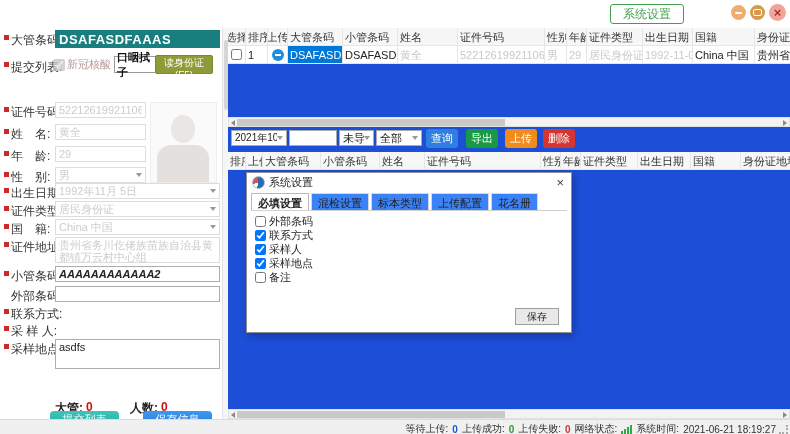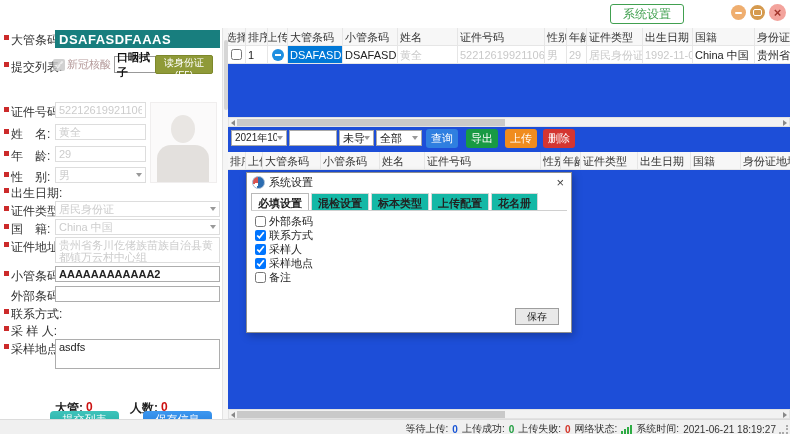--- a/index.html
+++ b/index.html
@@ -79,21 +79,21 @@
   .u-btn{left:277px;background:#f08c1e;}
   .d-btn{left:315px;background:#d43531;}
 
   
   .dialog{position:absolute;left:246px;top:172px;width:326px;height:161px;background:#fff;border:1px solid #8f8f8f;box-shadow:2px 3px 8px rgba(0,0,0,.25);box-sizing:border-box;}
   .dlg-title{position:absolute;left:0;top:0;width:100%;height:18px;background:#fff;display:flex;align-items:center;padding:0 5px;box-sizing:border-box;}
   .dlg-icon{width:11px;height:11px;border-radius:50%;background:conic-gradient(#2b6cb0 0 55%,#fff 55% 70%,#d9534f 70% 100%);margin-right:4px;border:1px solid #9db6d0;}
   .dlg-title .txt{flex:1;font-size:11px;color:#222;}
   .dlg-close{font-size:13px;color:#444;cursor:pointer;line-height:1;padding:0 2px;}
   .dlg-tabs{position:absolute;left:4px;top:20px;right:4px;height:17px;display:flex;border-bottom:1px solid #d0d0d0;}
-  .dlg-tab{font-size:11px;color:#222;padding:2px 6px 0;margin-right:2px;background:#14b8a6;border:1px solid #d8d8d8;border-bottom:none;cursor:pointer;font-weight:bold;}
+  .dlg-tab{font-size:11px;color:#222;padding:2px 6px 0;margin-right:2px;background:#3b82f6;border:1px solid #d8d8d8;border-bottom:none;cursor:pointer;}
   .dlg-tab.active{background:#fff;border-color:#b9b9b9;position:relative;top:0;font-weight:bold;}
   .dlg-opts{position:absolute;left:8px;top:42px;}
   .dlg-opt{display:flex;align-items:center;height:13px;margin-bottom:1px;}
   .dlg-opt input{width:11px;height:11px;margin:0 3px 0 0;}
   .dlg-opt .txt{font-size:11px;color:#222;}
   .dlg-save{position:absolute;right:12px;bottom:7px;width:44px;height:17px;background:#e9e9e9;border:1px solid #9e9e9e;font-size:10px;font-family:inherit;color:#222;cursor:pointer;padding:0;}
 
   
   .footer{position:absolute;left:0;top:419px;width:790px;height:15px;background:#f0f0f0;border-top:1px solid #dcdcdc;}
   .status{position:absolute;right:14px;top:2px;font-size:10px;color:#333;display:flex;align-items:center;gap:4px;white-space:nowrap;}
@@ -168,20 +168,24 @@
     </div>
 
     <div class="photo">
       <span class="ph-head"></span>
       <span class="ph-body"></span>
     </div>
 
     <div class="frow" style="top:155px">
       <span class="req"></span>
       <span class="flabel">出生日期:</span>
+      <span class="fsel">
+        <span class="txt">1992年11月 5日</span>
+        <span class="chev"></span>
+      </span>
     </div>
     <div class="frow" style="top:173px">
       <span class="req"></span>
       <span class="flabel">证件类型:</span>
       <span class="fsel">
         <span class="txt">居民身份证</span>
         <span class="chev"></span>
       </span>
     </div>
     <div class="frow" style="top:191px">
@@ -194,21 +198,21 @@
     </div>
     <div class="frow" style="top:209px;height:26px">
       <span class="req"></span>
       <span class="flabel">证件地址:</span>
       <div class="ftext dis" style="height:22px">贵州省务川仡佬族苗族自治县黄都镇万云村中心组</div>
     </div>
 
     <div class="frow" style="top:238px">
       <span class="req"></span>
       <span class="flabel">小管条码:</span>
-      <input class="finput" style="font-weight: bold;" value="AAAAAAAAAAAA2">
+      <input class="finput" style="font-weight: bold; font-style: italic;" value="AAAAAAAAAAAA2">
     </div>
     <div class="frow" style="top:258px">
       <span class="flabel">外部条码:</span>
       <input class="finput" value="" style="">
     </div>
     <div class="frow" style="top:276px">
       <span class="req"></span>
       <span class="flabel">联系方式:</span>
     </div>
     <div class="frow" style="top:293px">

